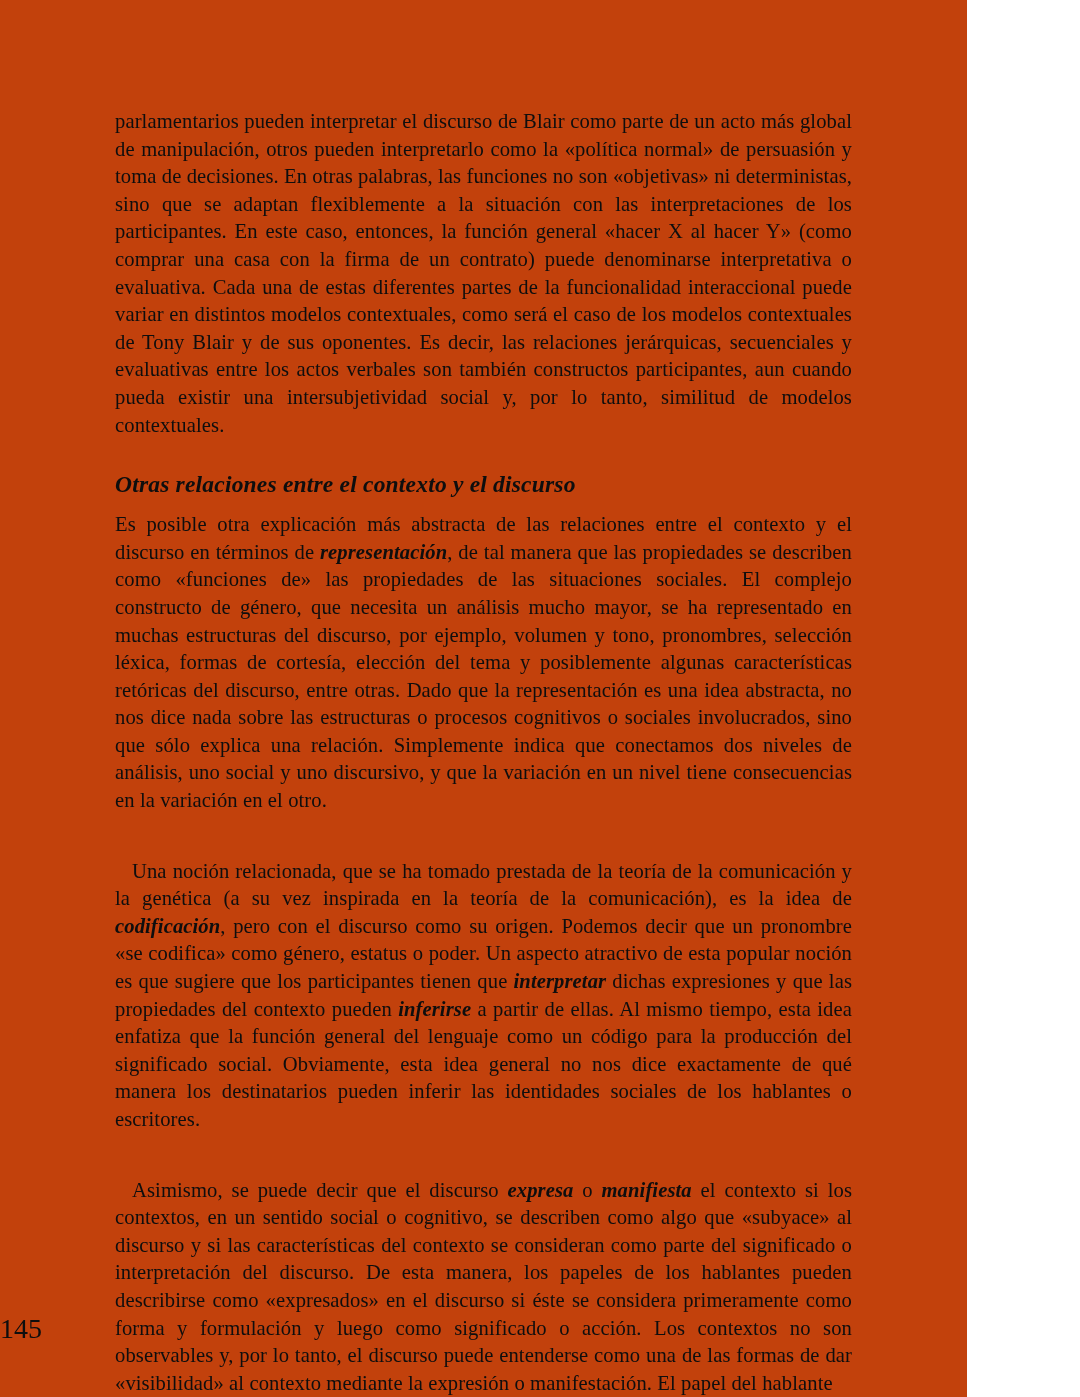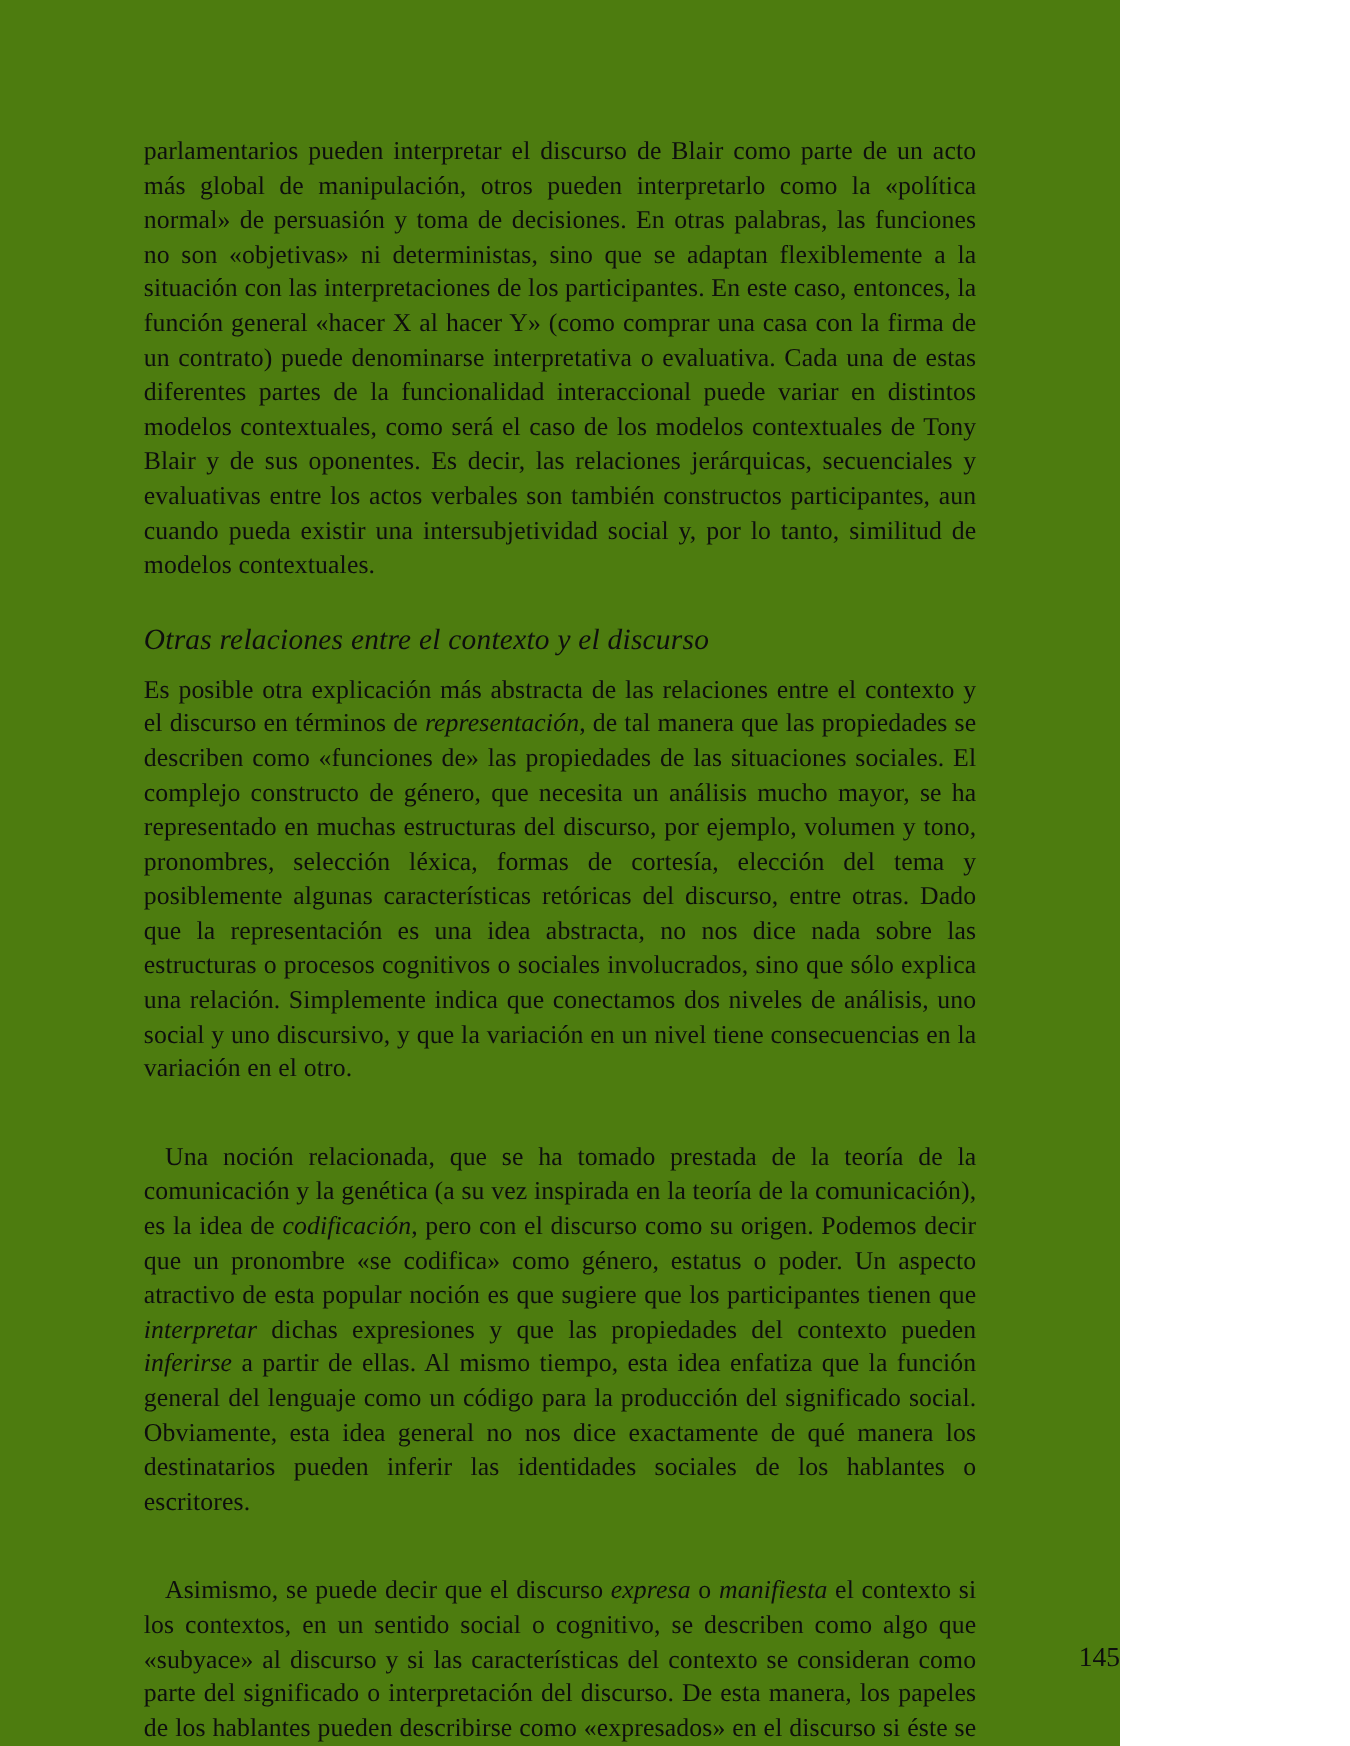--- a/index.html
+++ b/index.html
@@ -9,25 +9,25 @@
   }
   body {
     width: 1080px;
     height: 1397px;
     font-family: "Liberation Serif", "DejaVu Serif", serif;
     color: #0e0e0e;
     -webkit-font-smoothing: antialiased;
   }
   .page {
     position: relative;
-    width: 896px;
+    width: 967px;
     height: 1397px;
     box-sizing: border-box;
     padding: 108px 115px 0 115px;
-    background: #4d7c0f;
+    background: #c2410c;
     overflow: hidden;
   }
   .text-block p {
     margin: 0;
     font-size: 20.6px;
     line-height: 27.6px;
     text-align: justify;
     letter-spacing: 0.1px;
   }
   .text-block p.indent {
@@ -37,28 +37,29 @@
   .text-block h2.heading {
     margin: 31px 0 13px 0;
     font-size: 23.5px;
     line-height: 28px;
     font-style: italic;
     font-weight: normal;
     letter-spacing: 0.2px;
   }
   .it {
     font-style: italic;
+    font-weight: bold;
   }
   .page-number {
     position: absolute;
     left: 0;
     right: 0;
     top: 1313px;
-    text-align: right;
-    font-size: 22px;
+    text-align: left;
+    font-size: 28px;
     color: #0e0e0e;
   }
 </style>
 </head>
 <body>
 
 <div class="page">
   <main class="text-block" id="content-blocks">
       <p class=""><span>parlamentarios pueden interpretar el discurso de Blair como parte de un acto más global de manipulación, otros pueden interpretarlo como la «política normal» de persuasión y toma de decisiones. En otras palabras, las funciones no son «objetivas» ni deterministas, sino que se adaptan flexiblemente a la situación con las interpretaciones de los participantes. En este caso, entonces, la función general «hacer X al hacer Y» (como comprar una casa con la firma de un contrato) puede denominarse interpretativa o evaluativa. Cada una de estas diferentes partes de la funcionalidad interaccional puede variar en distintos modelos contextuales, como será el caso de los modelos contextuales de Tony Blair y de sus oponentes. Es decir, las relaciones jerárquicas, secuenciales y evaluativas entre los actos verbales son también constructos participantes, aun cuando pueda existir una intersubjetividad social y, por lo tanto, similitud de modelos contextuales.</span></p>
       <h2 class="heading"><span class="it">Otras relaciones entre el contexto y el discurso</span></h2>

